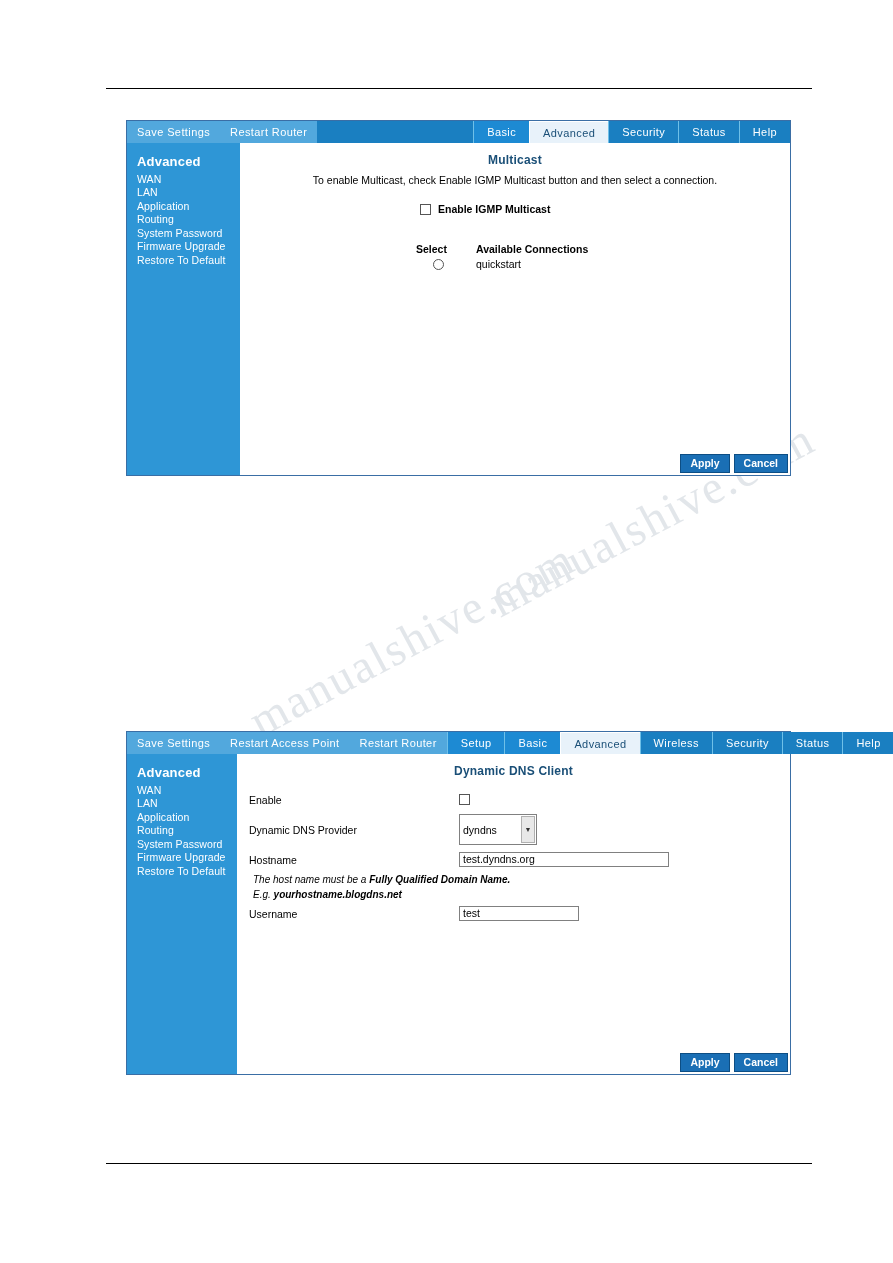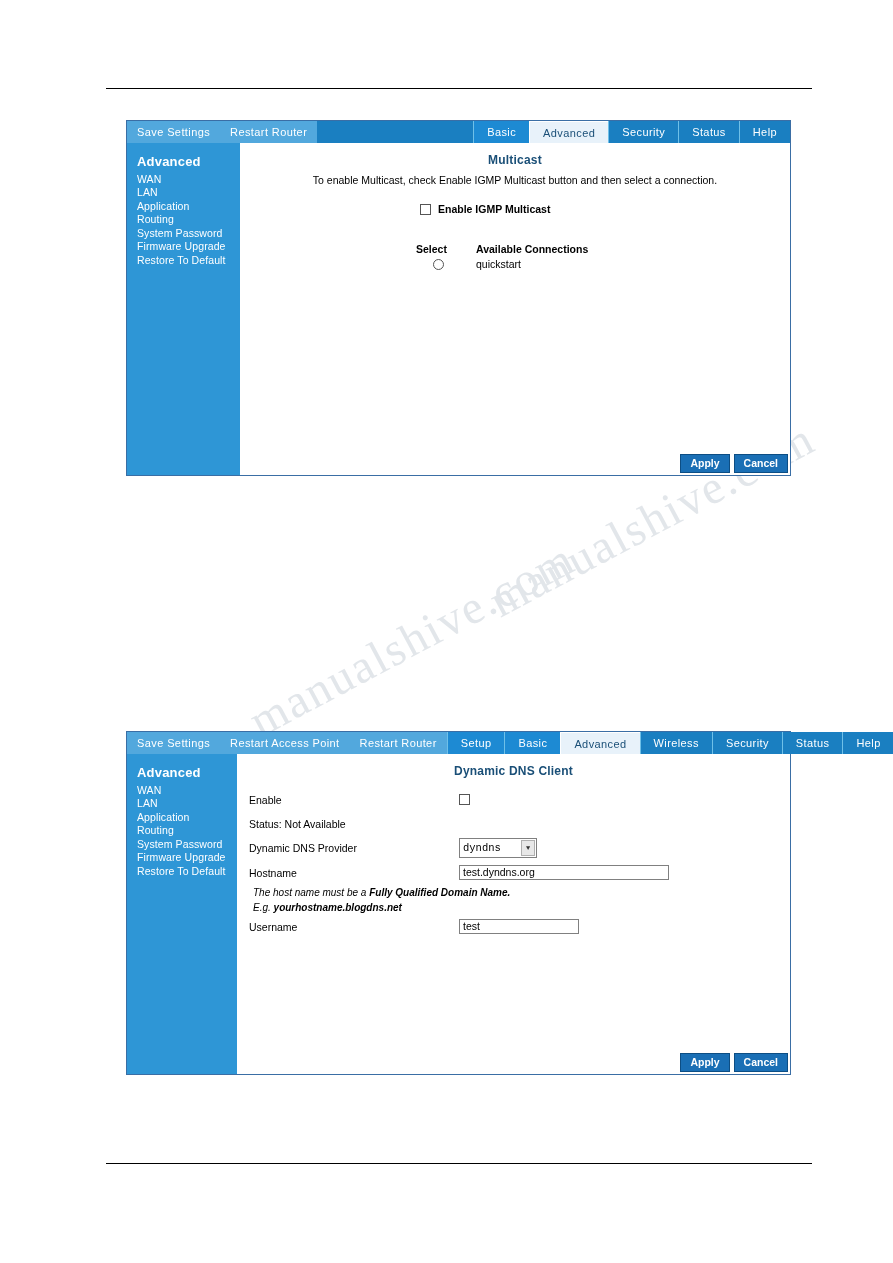--- a/index.html
+++ b/index.html
@@ -270,29 +270,28 @@
     line-height: 13px;
     padding: 0 3px;
     font-family: "Liberation Sans", sans-serif;
     color: #000;
   }
   .txt.wide { width: 210px; }
   .txt.narrow { width: 120px; }
   .select {
     border: 1px solid #808080;
     background: #ffffff;
-    height: 20px;
+    height: 31px;
     width: 78px;
     box-sizing: border-box;
     font-size: 10.5px;
     display: flex;
     align-items: center;
     position: relative;
     padding-left: 3px;
-    font-family: Liberation Mono, monospace;
   }
   .select .arrow {
     position: absolute;
     right: 1px;
     top: 1px;
     bottom: 1px;
     width: 14px;
     background: #e8e8e8;
     border: 1px solid #b0b0b0;
     box-sizing: border-box;
@@ -406,23 +405,20 @@
       <div class="sidebar-item">Restore To Default</div>
     </div>
     <div class="content">
       <div class="ddns-title">Dynamic DNS Client</div>
       <div class="form">
         <div class="form-row">
           <span class="form-label">Enable</span>
           <span class="checkbox"></span>
         </div>
         <div class="form-row">
-          <span class="form-label">Status: Not Available</span>
-        </div>
-        <div class="form-row">
           <span class="form-label">Dynamic DNS Provider</span>
           <span class="select">
             <span>dyndns</span>
             <span class="arrow">▼</span>
           </span>
         </div>
         <div class="form-row">
           <span class="form-label">Hostname</span>
           <span class="txt wide">test.dyndns.org</span>
         </div>

